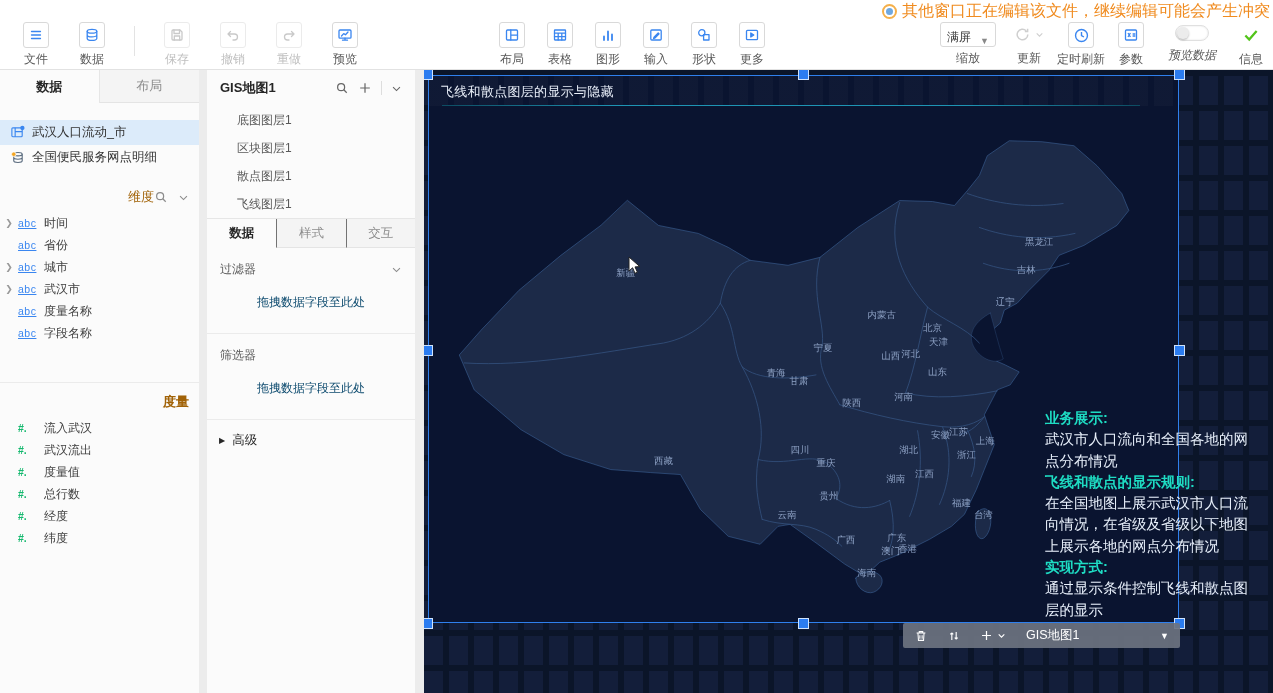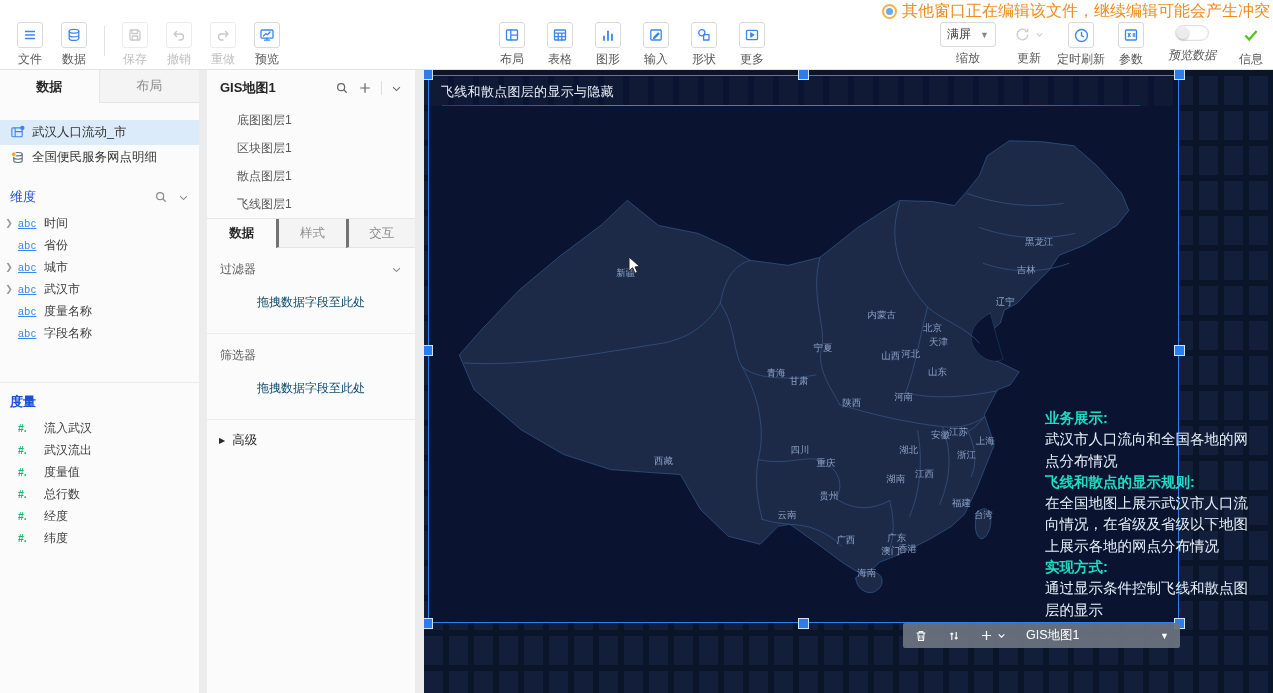--- a/index.html
+++ b/index.html
@@ -13,34 +13,34 @@
   .doc-title { position:absolute; left:0; right:0; top:3px; height:18px; text-align:center;
     font-size:14px; color:#333; }
   .doc-title .chev { display:inline-block; margin-left:6px; color:#666; font-size:10px; }
   .warning { position:absolute; right:3px; top:3px; height:17px; display:flex; align-items:center;
     gap:5px; color:#f08b1f; font-size:16px; }
   .warn-ico { width:15px; height:15px; border-radius:50%; border:2px solid #f5b04a;
     display:inline-flex; align-items:center; justify-content:center; }
   .warn-ico i { width:7px; height:7px; border-radius:50%; background:#6fa8e0; display:block; }
 
   .tgroup { position:absolute; top:22px; display:flex; align-items:flex-start; }
-  .tgroup.left { left:10px; gap:4px;text-align:right; }
+  .tgroup.left { left:16px; gap:16px;text-align:right; }
   .tgroup.center { left:492px; gap:8px; }
   .tgroup.right { right:4px; gap:10px; }
   .tbtn { display:flex; flex-direction:column; align-items:center; gap:3px; width:40px; cursor:pointer; }
   .tbtn .ibox { width:26px; height:26px; border:1px solid #d9d9d9; border-radius:3px;
     display:flex; align-items:center; justify-content:center; color:#3a86f0; background:#fff; }
   .tbtn .lbl { font-size:12px; color:#595959; white-space:nowrap; }
   .tbtn.disabled .ibox { border-color:#ebebeb; color:#c9c9c9; }
   .tbtn.disabled .lbl { color:#bfbfbf; }
   .tsep { width:1px; height:30px; background:#e3e3e3; margin:4px 6px 0 6px; }
 
   .zoom-select { display:flex; flex-direction:column; align-items:center; gap:3px; width:58px; }
   .zoom-box { width:56px; height:25px; border:1px solid #d9d9d9; border-radius:3px; background:#fff;
-    display:flex; align-items:center; justify-content:space-between; padding:11px 6px; font-size:12px; color:#333; cursor:pointer;}
+    display:flex; align-items:flex-end; justify-content:space-between; padding:0 6px; font-size:12px; color:#333; cursor:pointer;}
   .zoom-box .chev { color:#888; font-size:9px; }
   .small-lbl { font-size:12px; color:#595959; white-space:nowrap; }
   .update-grp { display:flex; flex-direction:column; align-items:center; gap:3px; width:44px; }
   .update-ico { height:25px; display:flex; align-items:center; gap:4px; color:#cfcfcf; }
   .toggle-grp { display:flex; flex-direction:column; align-items:center; gap:6px; width:62px;font-style:italic; }
   .toggle { width:34px; height:16px; border-radius:9px; background:#fff; border:1px solid #e0e0e0;
     position:relative; box-shadow:inset 0 0 2px rgba(0,0,0,.12); cursor:pointer; margin-top:3px;}
   .toggle .knob { position:absolute; left:1px; top:1px; width:12px; height:12px; border-radius:50%;
     background:#ececec; box-shadow:0 1px 2px rgba(0,0,0,.25); }
   .check-grp { display:flex; flex-direction:column; align-items:center; gap:4px; width:36px; }
@@ -57,40 +57,40 @@
     background:#f4f4f4; color:#8c8c8c; border-bottom:1px solid #e4e4e4; }
   .ptab.active { background:#fbfbfb; color:#262626; font-weight:bold; border-bottom:none; border-right:1px solid #e6e6e6; }
 
   .ds-list { margin-top:17px; }
   .ds-row { height:25px; display:flex; align-items:center; gap:7px; padding:0 10px; font-size:12.5px;
     color:#333; cursor:pointer; white-space:nowrap; }
   .ds-row.sel { background:#dcebfa; }
   .ds-ico { position:relative; width:15px; height:15px; flex:0 0 15px; }
 
   .sec-head { display:flex; align-items:center; padding:0 10px; height:22px; margin-top:16px; }
-  .sec-head .t { font-size:13px; color:#1d4ed8; flex:1; }
+  .sec-head .t { font-size:13px; color:#a16207; flex:1;text-align:right; }
   .sec-head .ic { color:#8c8c8c; display:flex; align-items:center; gap:10px; }
   .dim-list { margin-top:4px; }
   .field-row { height:22px; display:flex; align-items:center; font-size:12px; color:#404040; cursor:pointer; }
   .field-row .arrow { width:18px; text-align:center; color:#999; font-size:9px; }
   .field-row .abc { width:24px; color:#3a86f0; font-size:10.5px; letter-spacing:.5px;text-decoration:underline; }
   .field-row .num { width:24px; color:#14b86e; font-size:10.5px; font-weight:bold; }
   .field-row .fl { margin-left:2px; }
   .hdiv { border-top:1px solid #ebebeb; }
   .measure-block { margin-top:38px; }
 
   
   .mp-head { height:36px; display:flex; align-items:center; padding:0 13px; }
   .mp-head .t { font-size:13px; font-weight:bold; color:#262626; flex:1; }
   .mp-head .ic { display:flex; align-items:center; gap:9px; color:#666; }
   .mp-head .bar { width:1px; height:14px; background:#ddd; }
   .layer-row { height:28px; display:flex; align-items:center; padding-left:30px; font-size:12px; color:#595959; cursor:pointer; }
   .mtabs { display:grid; grid-template-columns:1fr 1fr 1fr; height:30px; border-top:1px solid #e6e6e6; }
   .mtab { display:flex; align-items:center; justify-content:center; font-size:12.5px; cursor:pointer;
-    background:#f4f4f4; color:#8c8c8c; border-bottom:1px solid #e4e4e4; border-left:3px solid #737373;}
+    background:#f4f4f4; color:#8c8c8c; border-bottom:1px solid #e4e4e4; border-left:1px solid #737373;}
   .mtab.active { background:#fbfbfb; color:#262626; font-weight:bold; border-bottom:none; border-left:none; }
   .drop-sec { padding:0 13px; }
   .drop-head { height:26px; margin-top:8px; display:flex; align-items:center; font-size:12px; color:#595959; }
   .drop-head .t { flex:1; }
   .drop-ph { text-align:center; font-size:12px; color:#0c4a6e; margin:12px 0 22px; }
   .adv-row { height:40px; display:flex; align-items:center; gap:7px; padding:0 12px; font-size:12.5px; color:#262626; cursor:pointer; }
   .adv-row .tri { font-size:8px; color:#262626; }
 
   
   .canvas { position:absolute; left:424px; right:0; top:70px; bottom:0;

